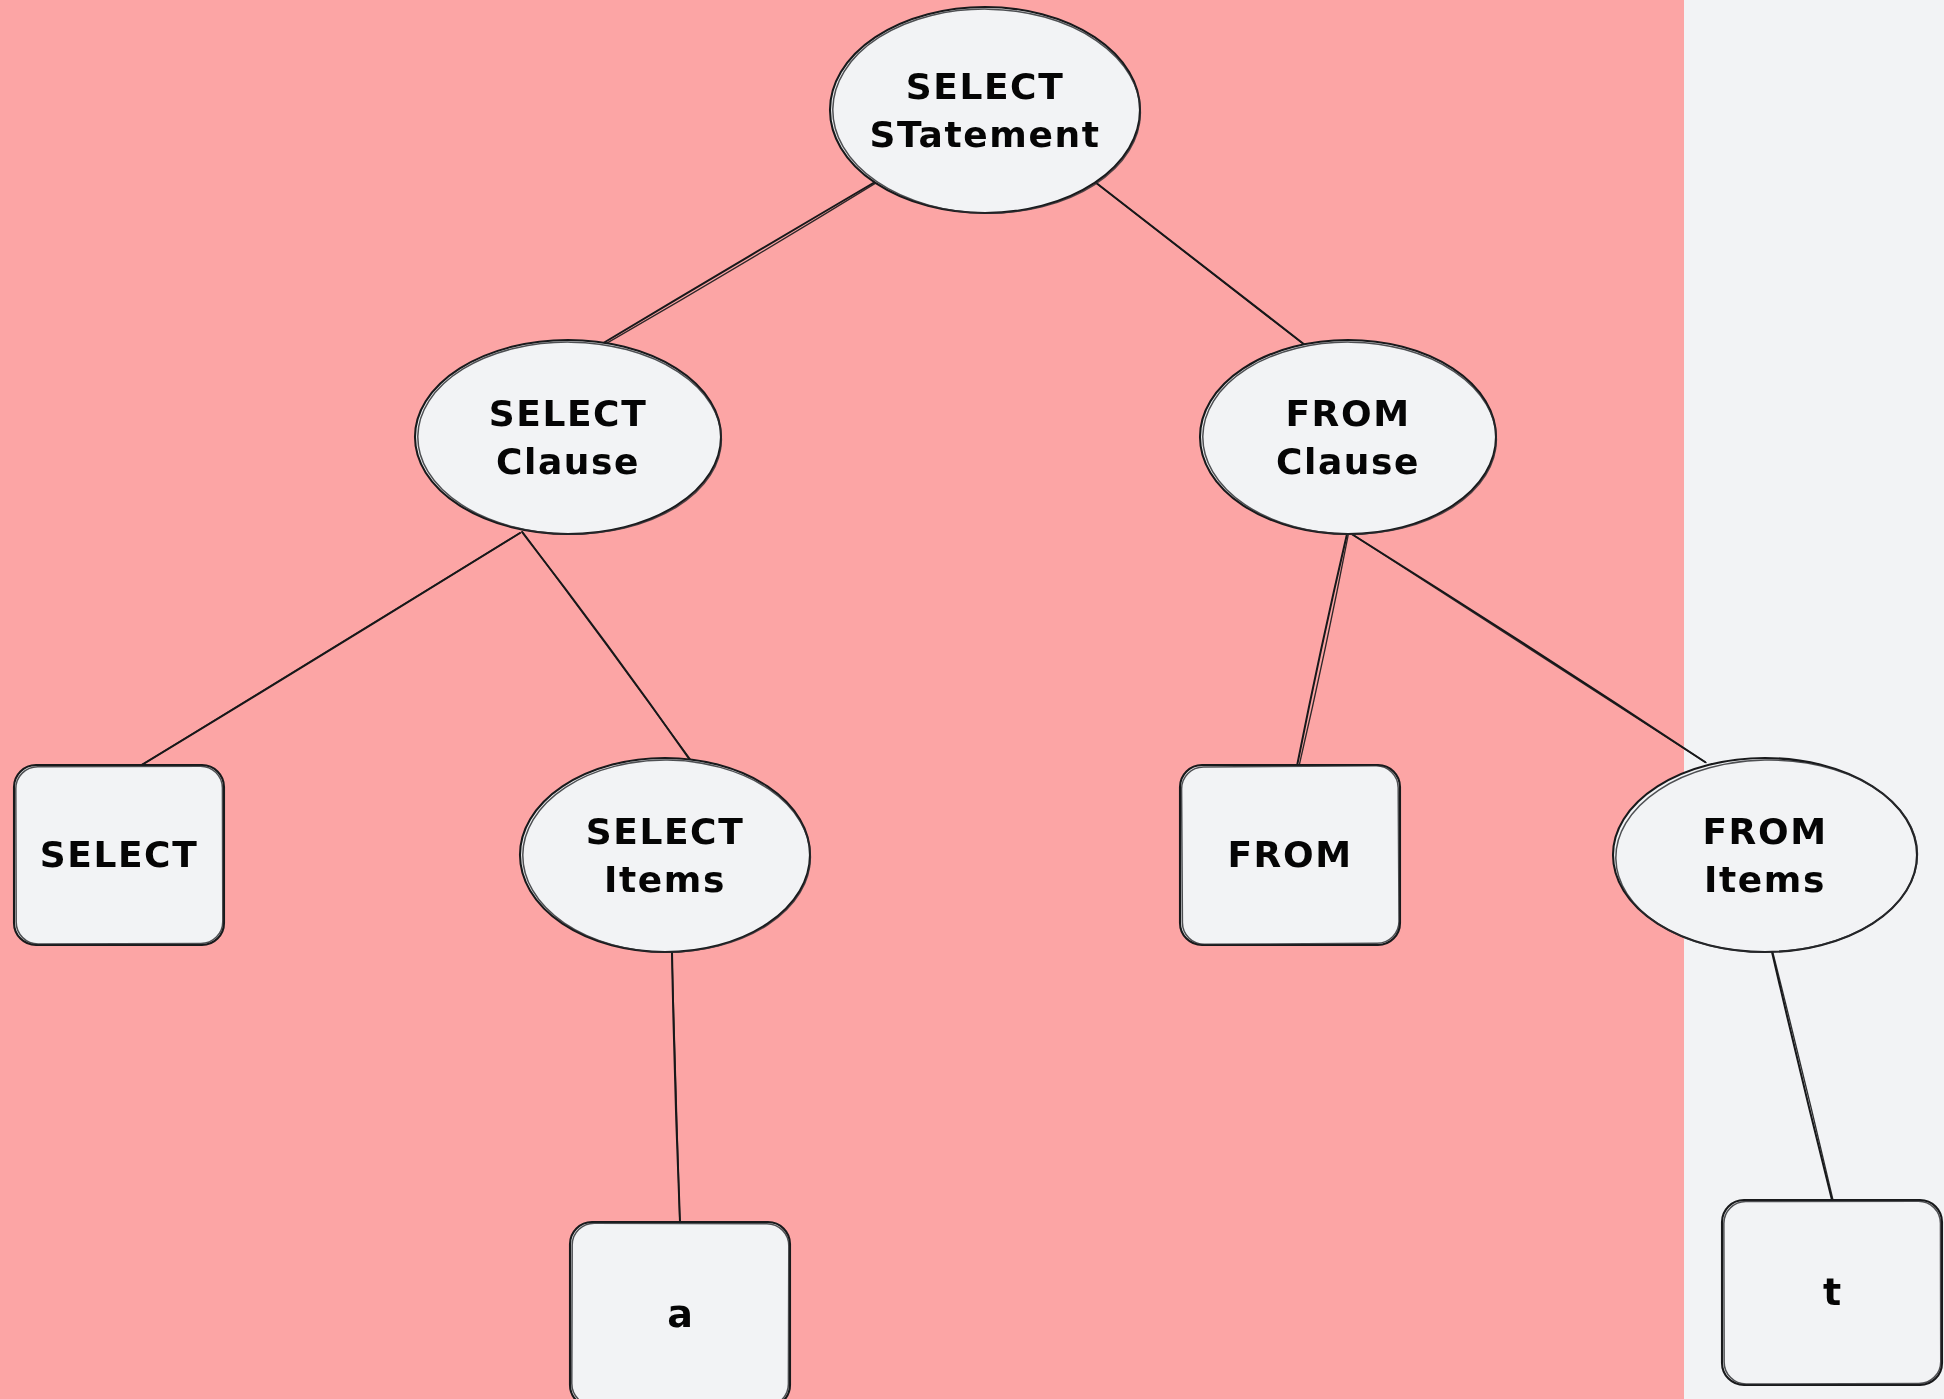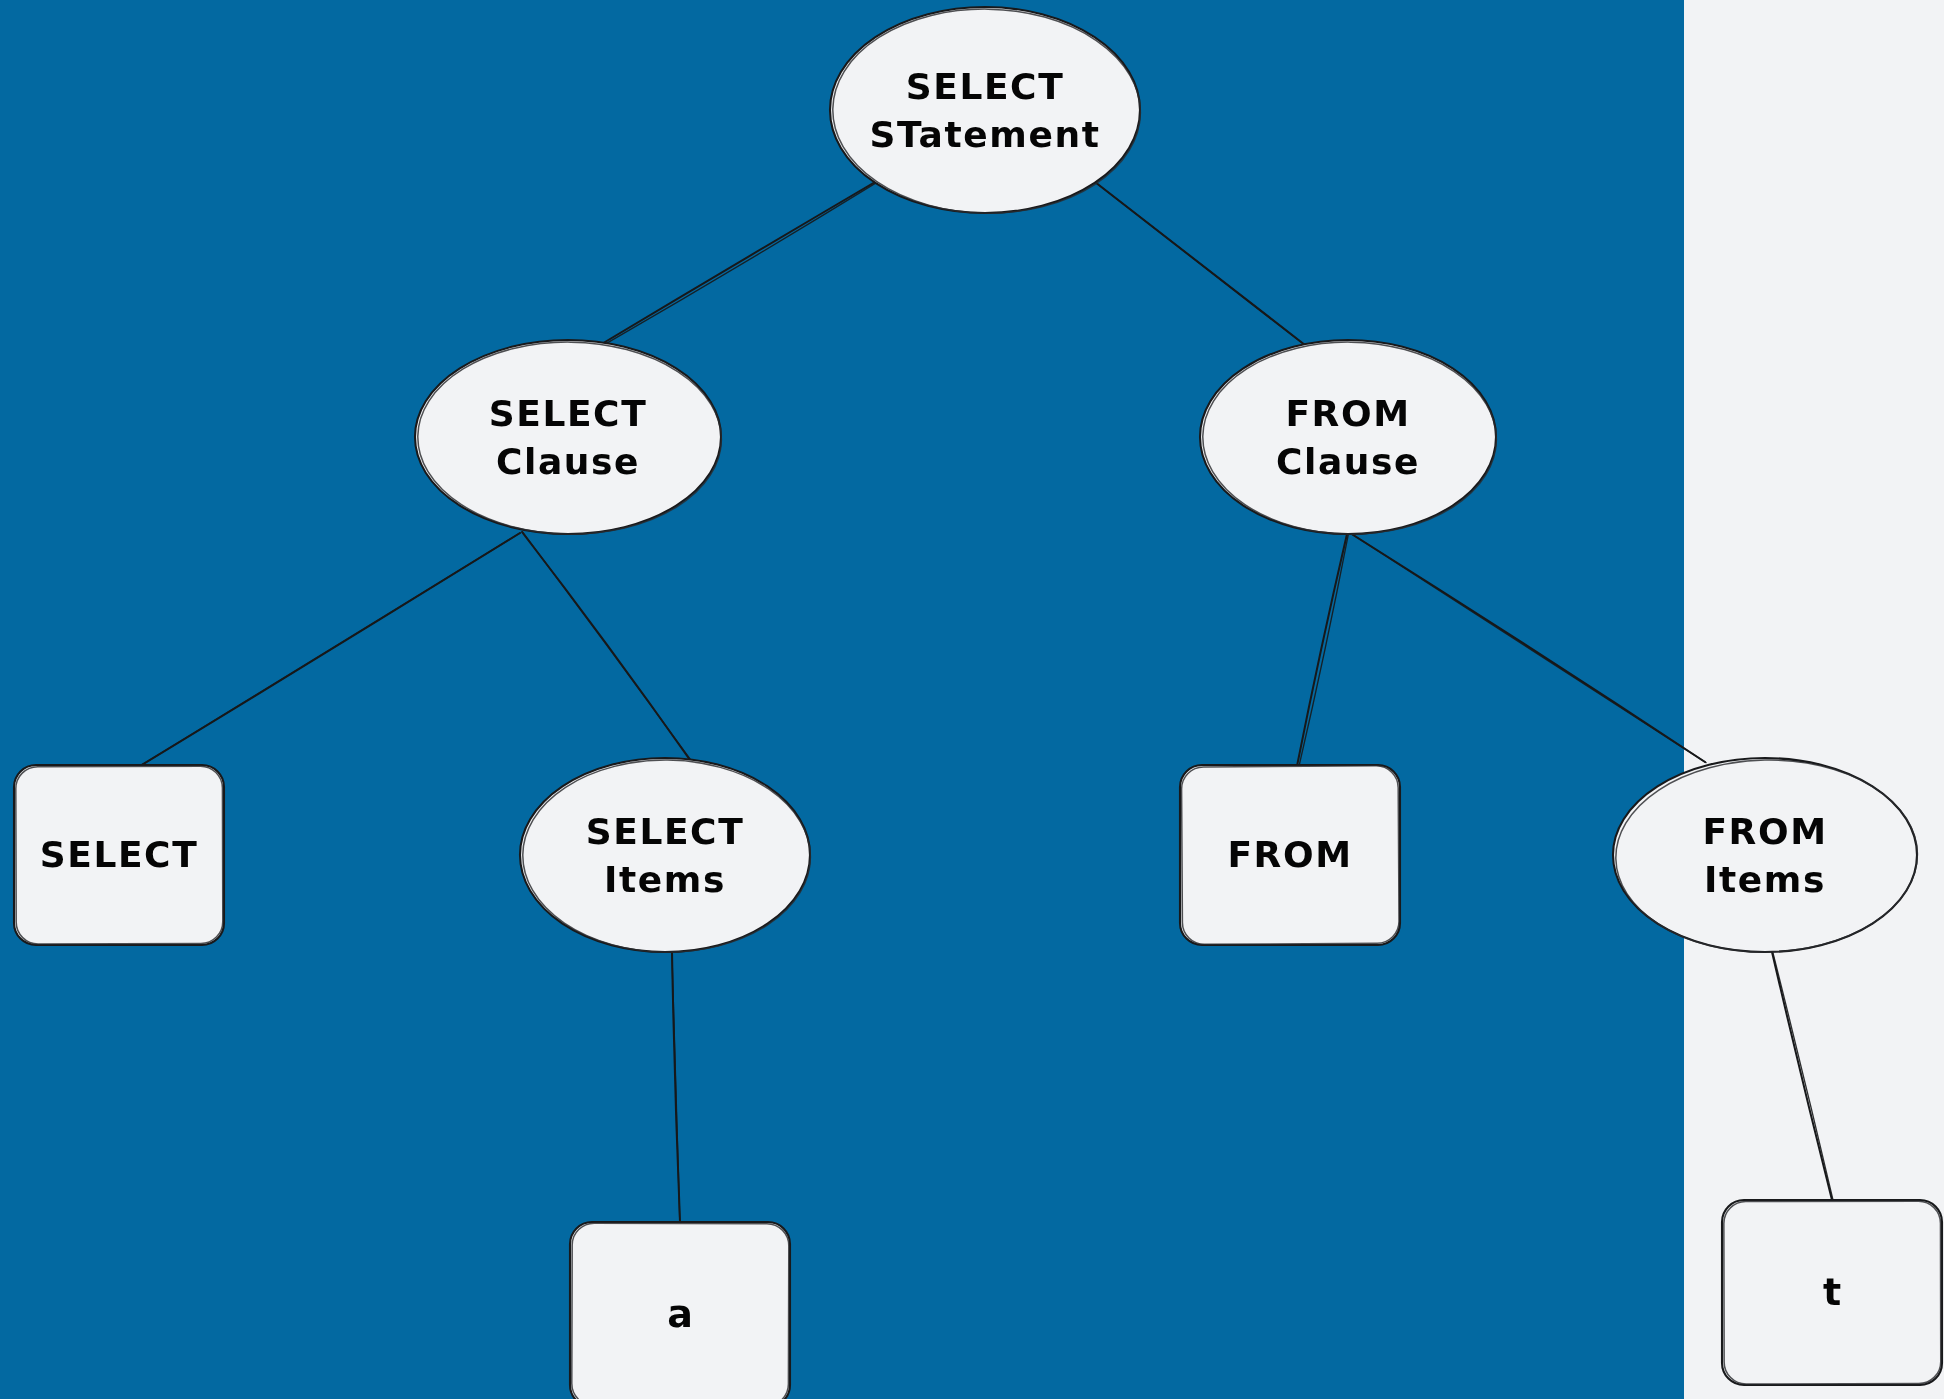--- a/index.html
+++ b/index.html
@@ -11,21 +11,21 @@
   body {
     width: 1944px;
     height: 1399px;
     overflow: hidden;
     font-family: "DejaVu Sans", sans-serif;
   }
   #diagram-root {
     position: relative;
     width: 1684px;
     height: 1399px;
-    background: #0369a1;
+    background: #fca5a5;
   }
   svg#tree-svg {
     position: absolute;
     top: 0;
     left: 0;
     width: 1944px;
     height: 1399px;
     display: block;
   }
   .node-shape {

